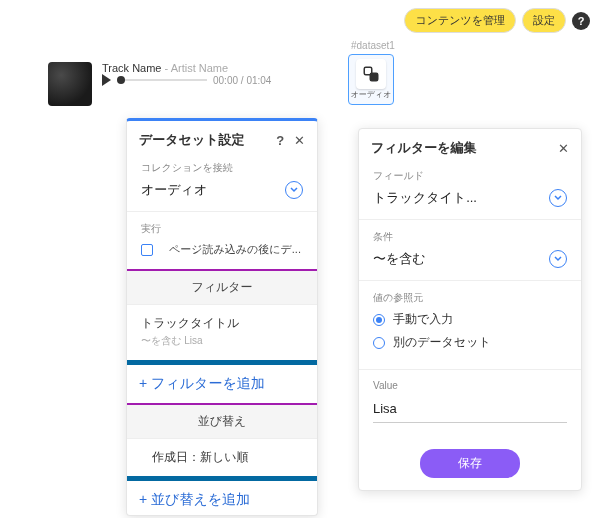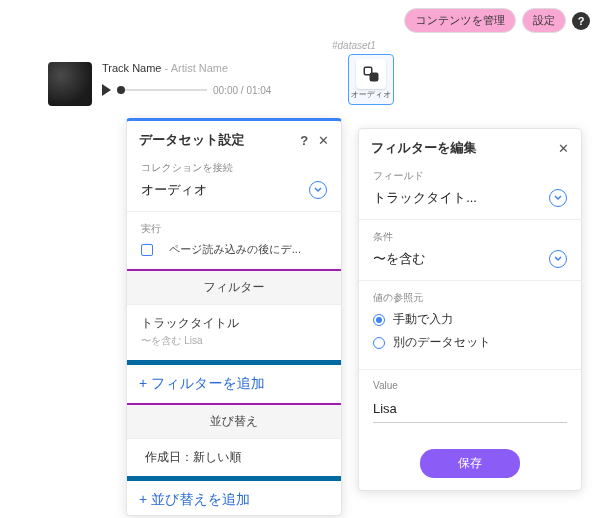--- a/index.html
+++ b/index.html
@@ -16,68 +16,68 @@
   .top-actions {
     position: absolute;
     top: 8px; right: 10px;
     display: flex; gap: 6px; align-items: center;
   }
   .pill {
     border: 1px solid #ddd;
     border-radius: 14px;
     padding: 4px 10px;
     font-size: 11px;
-    background: #f9a8d4;
+    background: #fde047;
   }
   .help-circle {
     width: 18px; height: 18px; border-radius: 50%;
     background: #333; color: #fff;
     display: flex; align-items: center; justify-content: center;
     font-size: 11px; font-weight: bold;
   }
   .player {
     position: absolute; top: 62px; left: 48px;
     display: flex; gap: 10px;
   }
   .album {
     width: 44px; height: 44px; border-radius: 4px;
     background: radial-gradient(circle at 30% 30%, #4a4a4a 0%, #1a1a1a 70%);
   }
   .player-info { display: flex; flex-direction: column; gap: 0; }
   .track-line { font-size: 11px; }
   .artist { color: #aaa; }
-  .controls { display: flex; align-items: center; gap: 6px; margin-top: 10px; }
+  .controls { display: flex; align-items: center; gap: 6px; }
   .play-tri { width:0;height:0;border-left:9px solid #333;border-top:6px solid transparent;border-bottom:6px solid transparent; }
   .progress { width: 90px; height:2px; background:#ddd; position:relative; }
   .progress .dot { position:absolute; left:0; top:-3px; width:8px;height:8px;border-radius:50%;background:#333; }
   .time { font-size:10px; color:#999; }
 
   .ds-badge {
-    position:absolute; top:40px; left:332px;
-    font-size:10px; color:#aaa;font-style:italic;
+    position:absolute; top:40px; left:351px;
+    font-size:10px; color:#aaa;
   }
   .ds-box {
     position:absolute; top:54px; left:348px;
     width:46px; padding-bottom:4px;
     border:1px solid #4d9fff; background:#f5f9ff;
     border-radius:4px; text-align:center;
   }
   .ds-inner {
     margin:4px auto 2px; width:30px;height:30px;background:#fff;border-radius:4px;
     display:flex;align-items:center;justify-content:center;
     box-shadow:0 1px 2px rgba(0,0,0,0.15);
   }
   .ds-label { font-size:8px; color:#555; line-height:1.1; }
 
   .panel {
     position:absolute; background:#fff;
     border:1px solid #e5e5e5; border-radius:4px;
     box-shadow:0 2px 12px rgba(0,0,0,0.12);
   }
-  .panel-ds { top:118px; left:126px; width:216px; border-top:3px solid #3b82f6; height:398px; overflow:hidden;}
+  .panel-ds { top:118px; left:126px; width:192px; border-top:3px solid #3b82f6; height:398px; overflow:hidden;}
   .panel-filter { top:128px; left:358px; width:224px; }
 
   .panel-head {
     display:flex; align-items:center; justify-content:space-between;
     padding:10px 12px; font-weight:bold; font-size:13px;
   }
   .panel-head .icons { display:flex; gap:10px; color:#555; }
   .panel-head .icons span { cursor:pointer; font-size:13px; }
 
   .section { padding:10px 14px 12px; border-top:1px solid #eee; }
@@ -89,21 +89,21 @@
     width:18px;height:18px;border:1px solid #3b82f6;border-radius:50%;
     display:flex;align-items:center;justify-content:center;
   }
   .chev svg { display:block; }
   .sub-head { background:#f5f5f5; padding:8px 0; text-align:center; font-size:12px; color:#444; border-top:2px solid #a21caf;}
   .check-row { display:flex; align-items:center; gap:16px; font-size:11px; color:#444;}
   .check-box { width:12px;height:12px;border:1.5px solid #3b82f6;border-radius:2px;}
   .filter-item { font-size:12px; color:#333;}
   .filter-sub { font-size:10px; color:#aaa; margin-top:2px;}
   .link { color:#2b6cd6; font-size:14px; padding:10px 12px; border-top:5px solid #0369a1;}
-  .sort-item { font-size:12px; color:#333; padding:10px 18px; border-top:1px solid #eee;}
+  .sort-item { font-size:12px; color:#333; padding:10px 25px; border-top:1px solid #eee;}
 
   .radio-row { display:flex; align-items:center; gap:8px; font-size:12px; color:#333; margin:6px 0;}
   .radio { width:12px;height:12px;border:1.5px solid #3b82f6;border-radius:50%; position:relative;}
   .radio.checked::after { content:""; position:absolute; top:2px;left:2px;width:6px;height:6px;border-radius:50%;background:#3b82f6;}
   .input-line { border-bottom:1px solid #ccc; padding:4px 0 6px; font-size:13px; color:#222;}
   .save-btn { margin:14px auto 12px; width:100px; text-align:center; background:#8b5cf6; color:#fff; border-radius:14px; padding:6px 0; font-size:12px;}
   .close-x { font-size:14px; color:#555; font-weight:normal;}
 </style>
 </head>
 <body>

